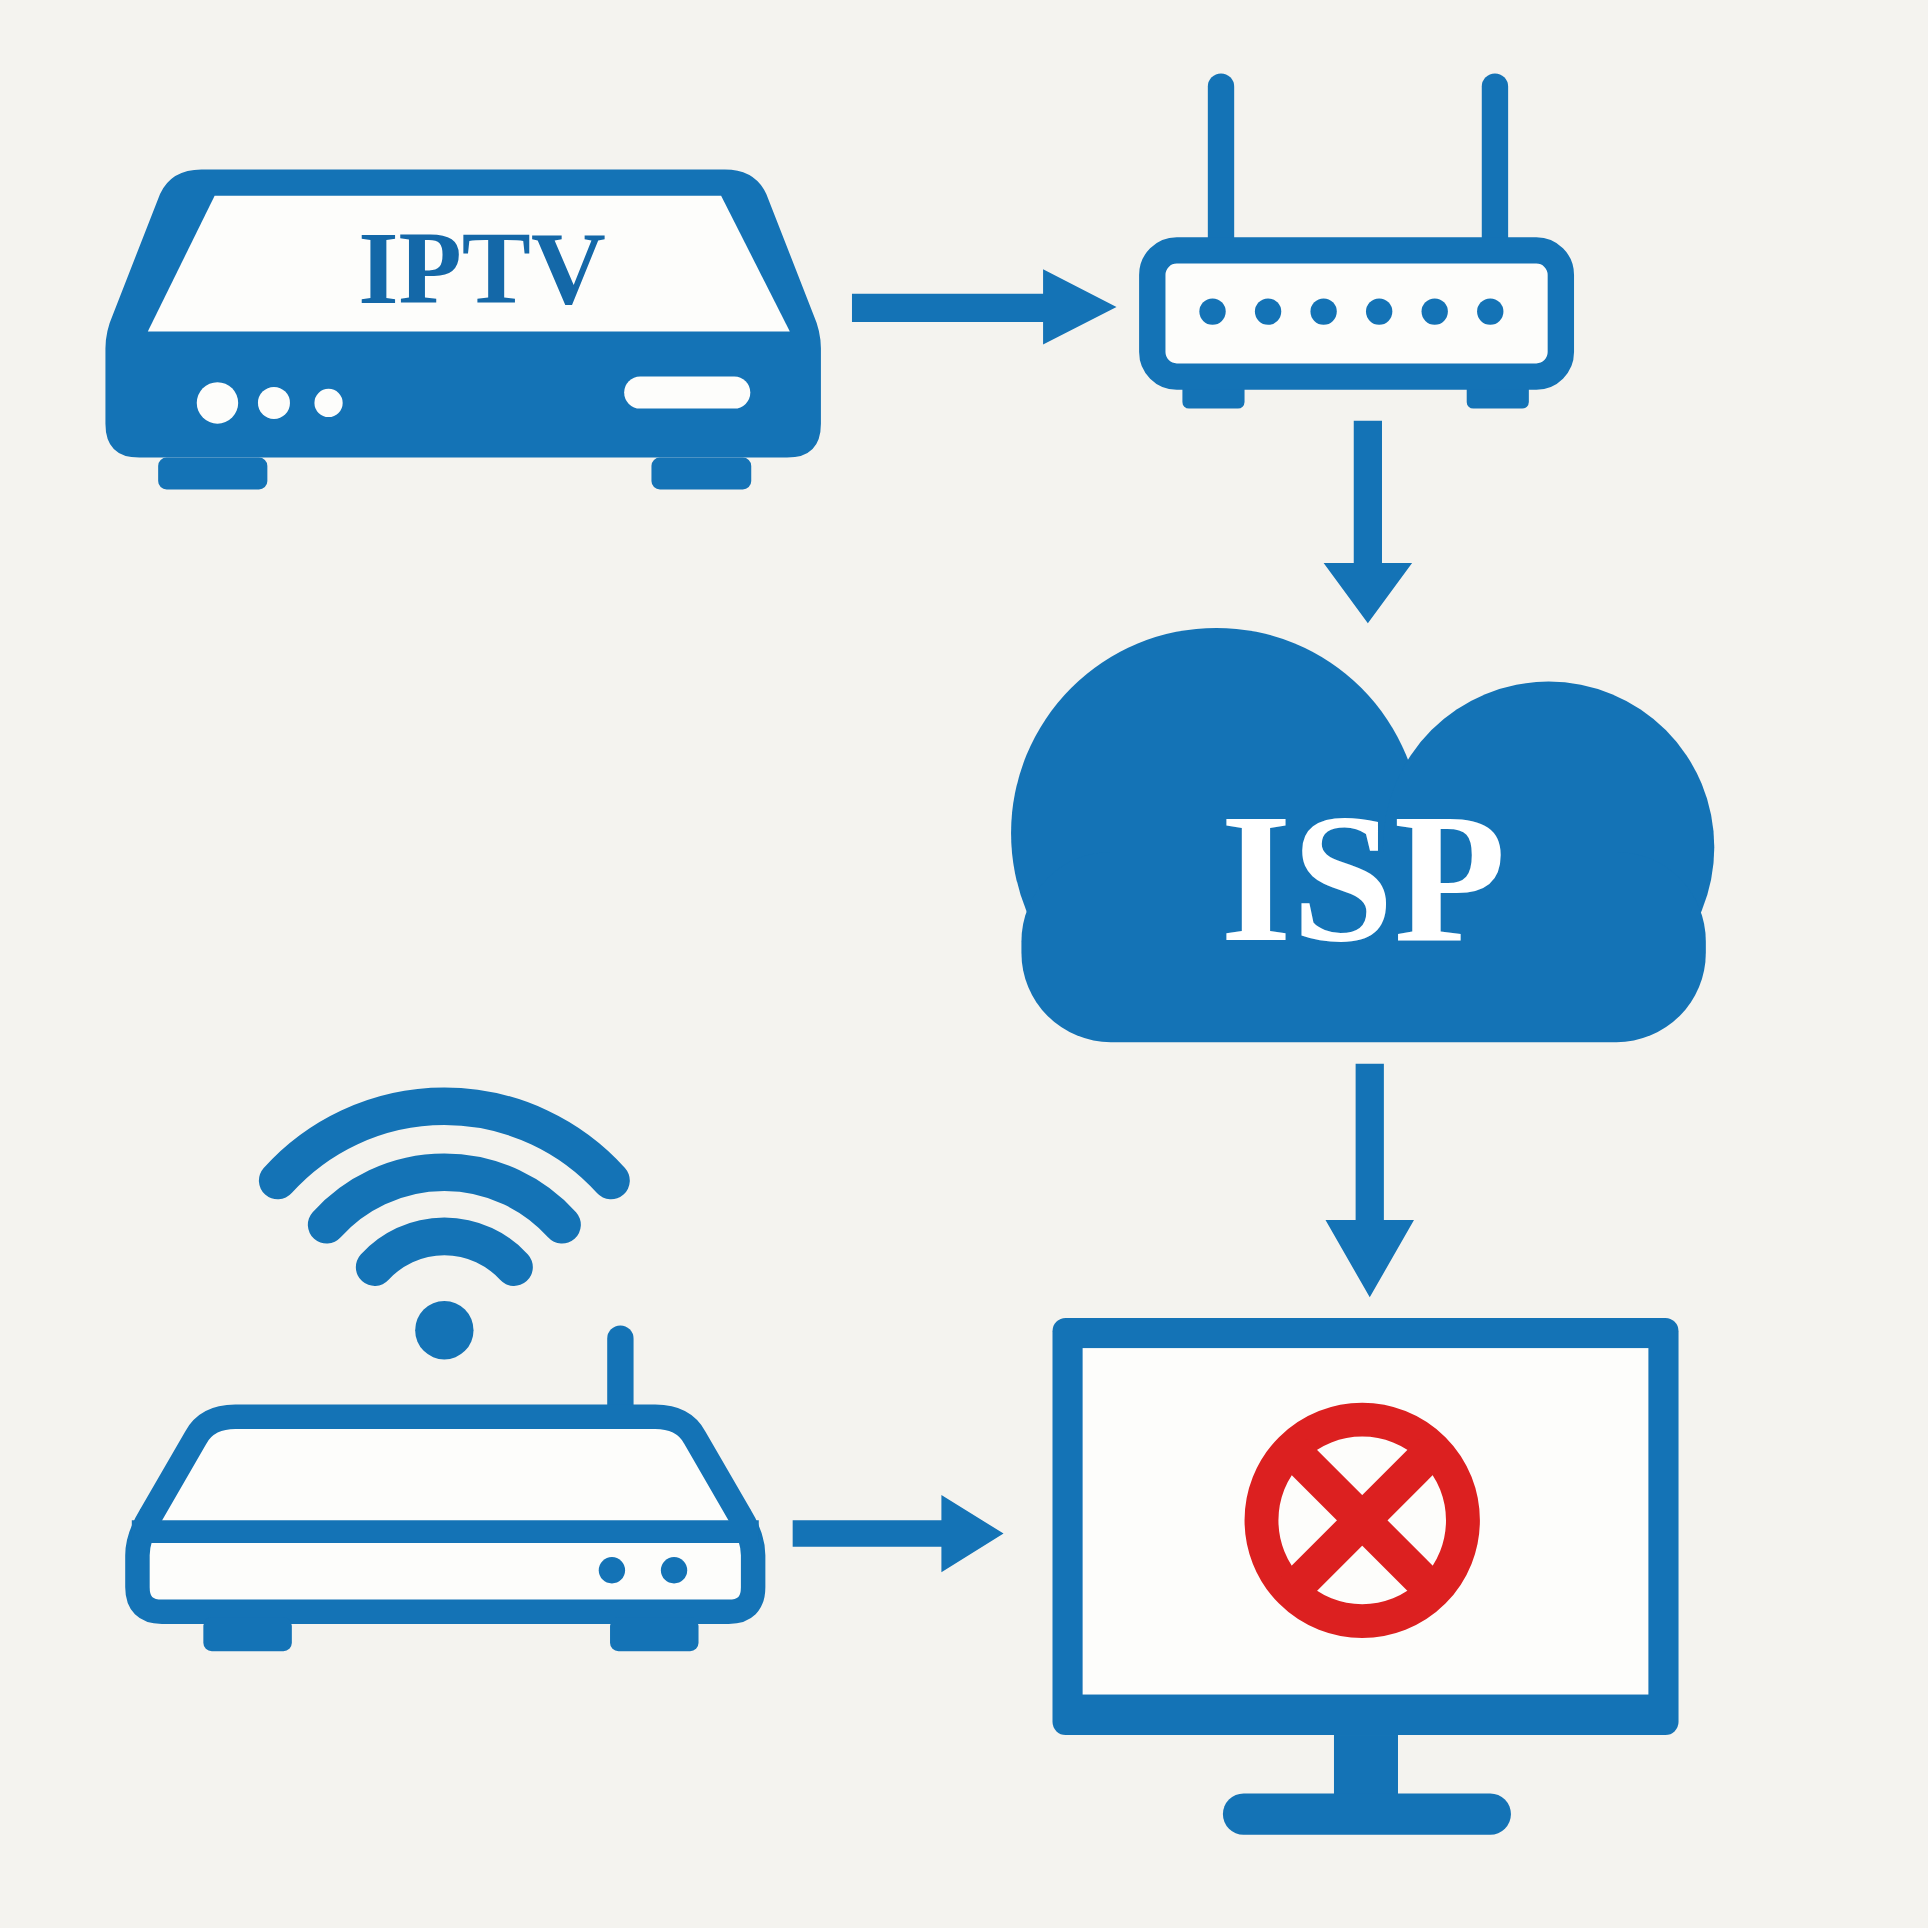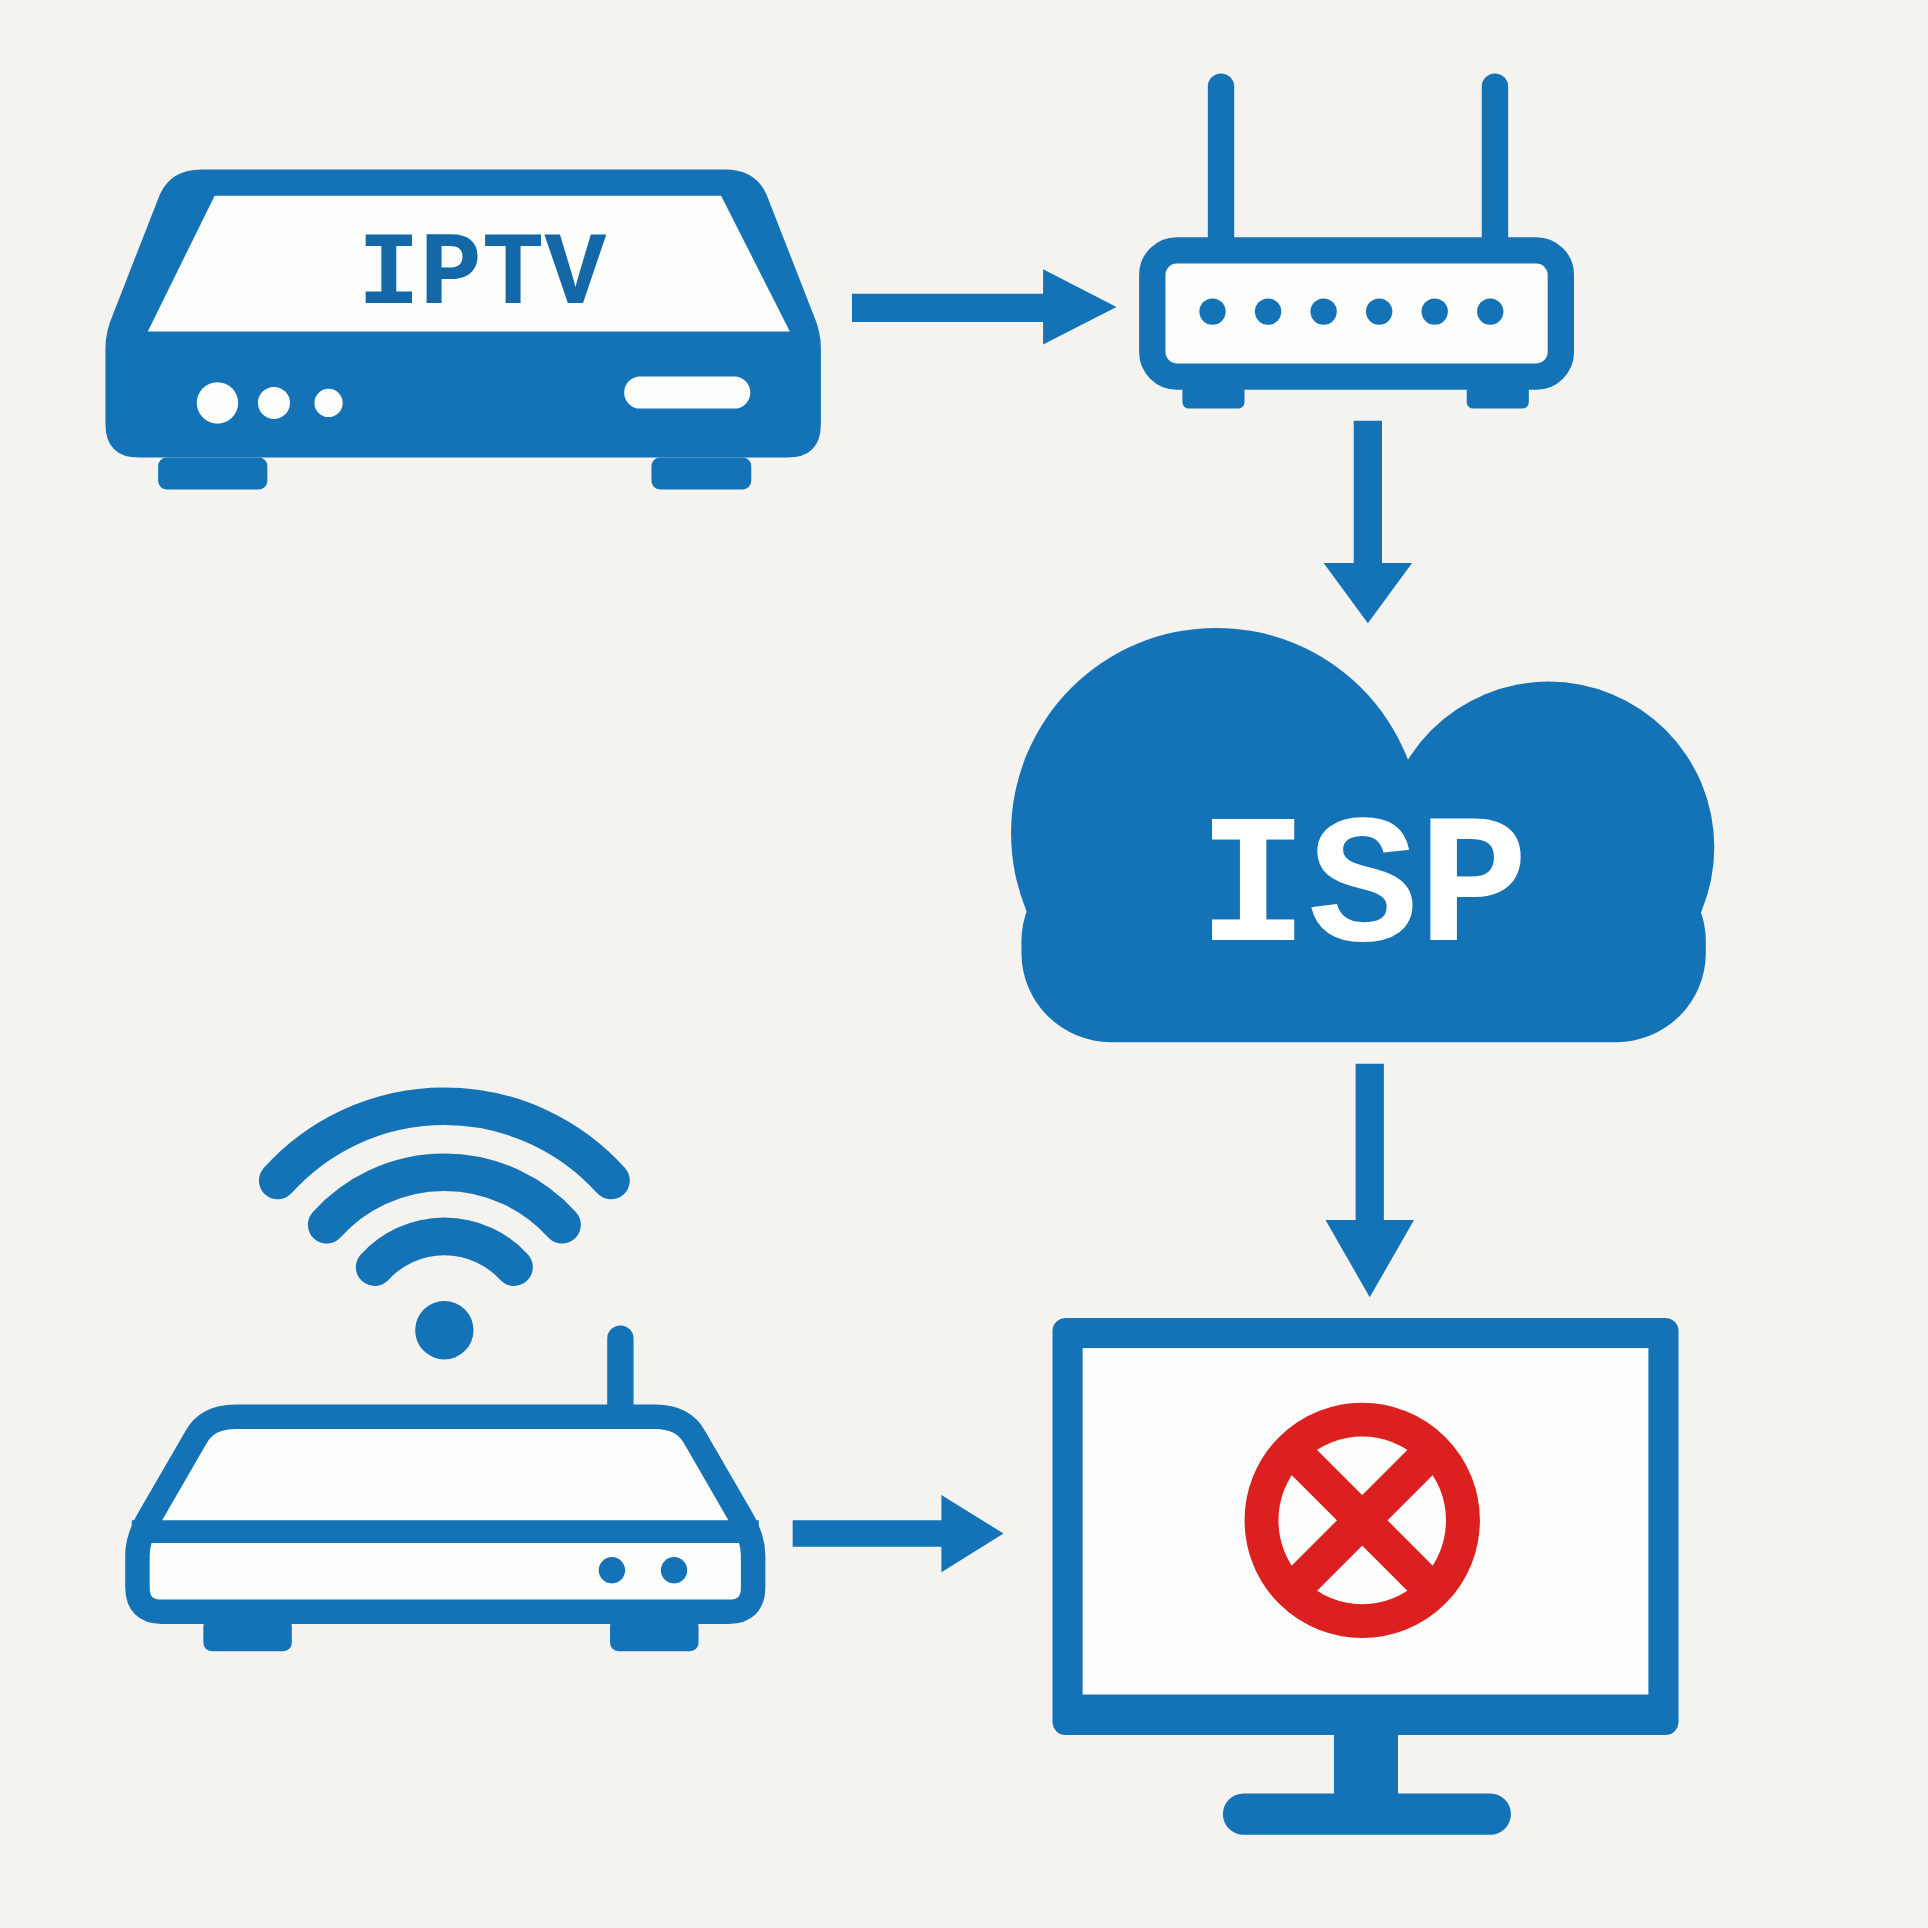--- a/index.html
+++ b/index.html
@@ -7,21 +7,21 @@
     --accent-dark:#1468a8;
     --blocked-red:#dc2020;
     --background:#f4f3ef;
     --device-fill:#fdfdfb;
   }
   html,body{margin:0;padding:0;background:var(--background);}
   .stage{
     position:relative;
     width:1920px;height:1928px;
     background:var(--background);
-    font-family:Liberation Mono, monospace;
+    font-family:Liberation Serif, serif;
     overflow:hidden;
   }
   svg{display:block}
   .fill-blue{fill:var(--accent);}
   .fill-white{fill:var(--device-fill);}
   .stroke-blue{fill:var(--device-fill);stroke:var(--accent);}
   .line-blue{stroke:var(--accent);fill:none;}
   .led{fill:var(--accent);}
   .label-dark{fill:var(--accent-dark);font-weight:bold;}
   .label-white{fill:#ffffff;font-weight:bold;}

